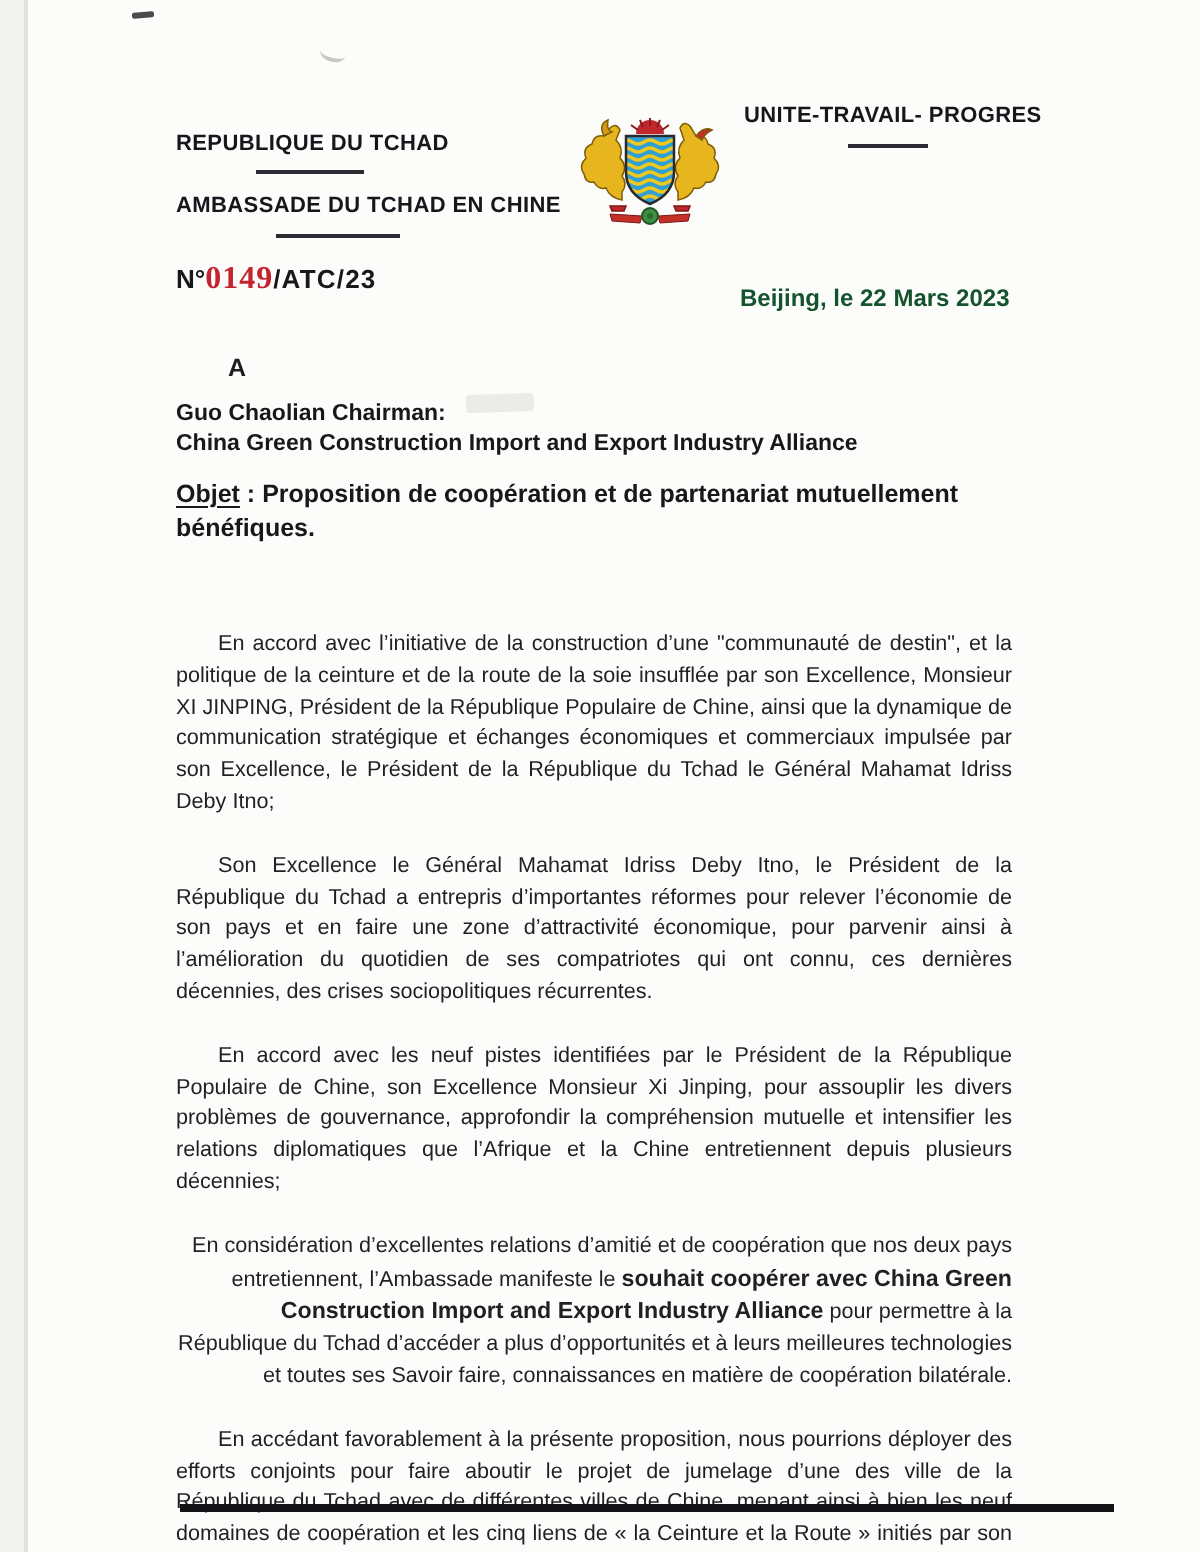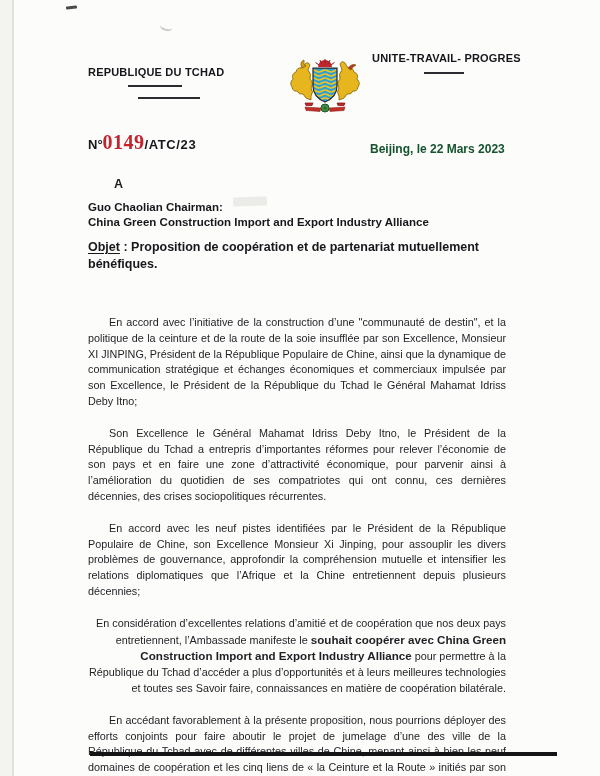--- a/index.html
+++ b/index.html
@@ -21,21 +21,21 @@
   .rule { height:2px; background:#2b2b31; }
   .rule-republic { width:54px; margin:7px 0 10px 40px; }
   .rule-embassy  { width:62px; margin:8px 0 0 50px; }
   .motto-block { position:absolute; left:372px; top:52px; }
   .rule-motto { width:40px; margin:8px 0 0 52px; }
   .emblem { position:absolute; left:285px; top:57px; width:80px; height:60px; }
   .emblem svg { width:100%; height:100%; }
 
   
   .ref { position:absolute; left:88px; top:131px; font-weight:bold; font-size:13px; color:#17171c; }
-  .ref-number { font-family:"Liberation Serif", serif; font-size:20px; font-weight:bold; letter-spacing:.5px; color:#c3242e; }
+  .ref-number { font-family:"Liberation Serif", serif; font-size:16px; font-weight:bold; letter-spacing:.5px; color:#c3242e; }
   .ref-suffix { letter-spacing:.6px;text-align:center; }
   .date { position:absolute; left:370px; top:142px; font-weight:bold; font-size:12px; color:#14532d; }
 
   
   .salutation { position:absolute; left:114px; top:177px; font-weight:bold; font-size:12.5px; }
   .recipient  { position:absolute; left:88px; top:200px; font-weight:bold; font-size:11.5px; line-height:15px; color:#17171c; }
 
   
   .subject { position:absolute; left:88px; top:239px; width:452px; font-size:12.5px; font-weight:bold; line-height:16.5px; color:#17171c; }
   .subject-label { font-weight:600; text-decoration:underline; text-underline-offset:2px; }
@@ -57,20 +57,21 @@
 <div class="page">
   <div class="edge-strip"></div>
   <div class="edge-line"></div>
   <div class="mark-1"></div>
   <div class="mark-2"></div>
   <div class="stamp-ghost"></div>
 
   <div class="header-left">
     <div class="hl-line">REPUBLIQUE DU TCHAD</div>
     <div class="rule rule-republic"></div>
+    <div class="hl-line">AMBASSADE DU TCHAD EN CHINE</div>
     <div class="rule rule-embassy"></div>
   </div>
 
   <div class="emblem">
     <svg viewBox="0 0 160 120" xmlns="http://www.w3.org/2000/svg">
       <defs>
         <clipPath id="shieldClip">
             <path d="M56,22 L104,22 L104,58 Q104,80 80,90 Q56,80 56,58 Z"></path>
           </clipPath>
       </defs>

